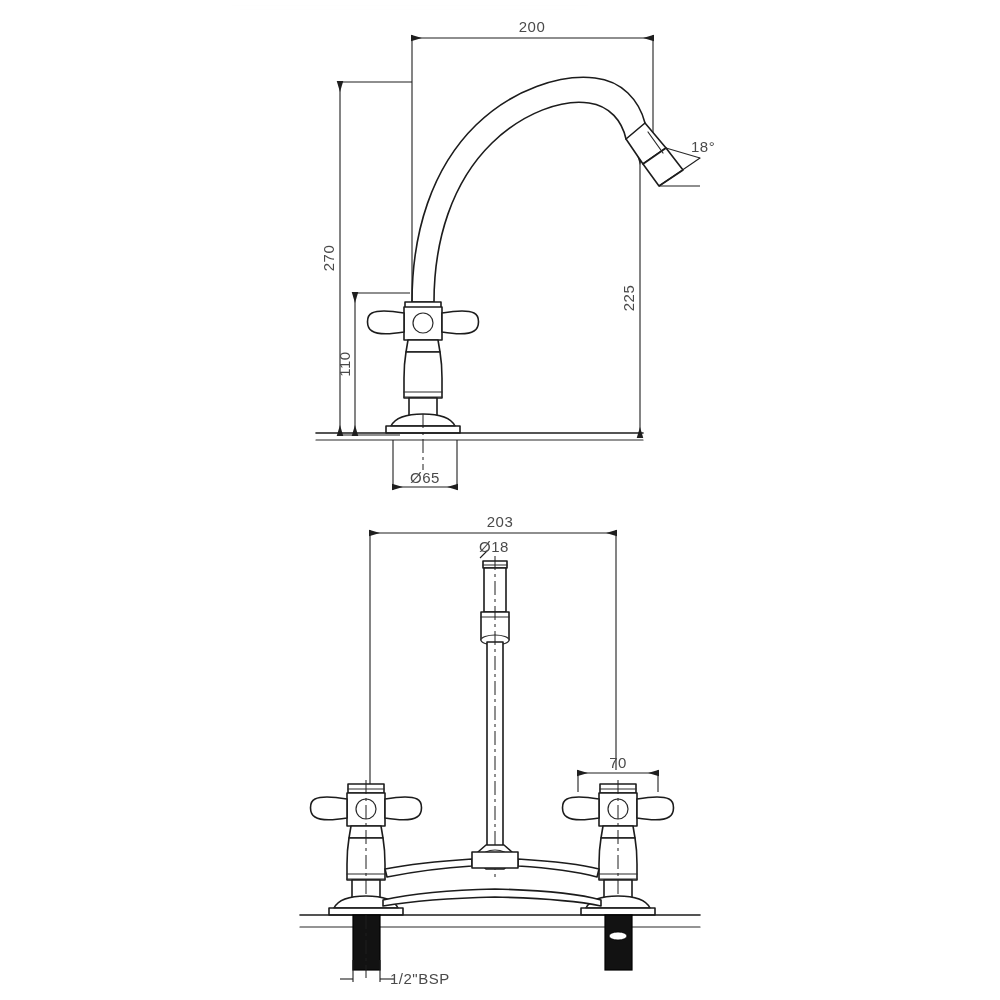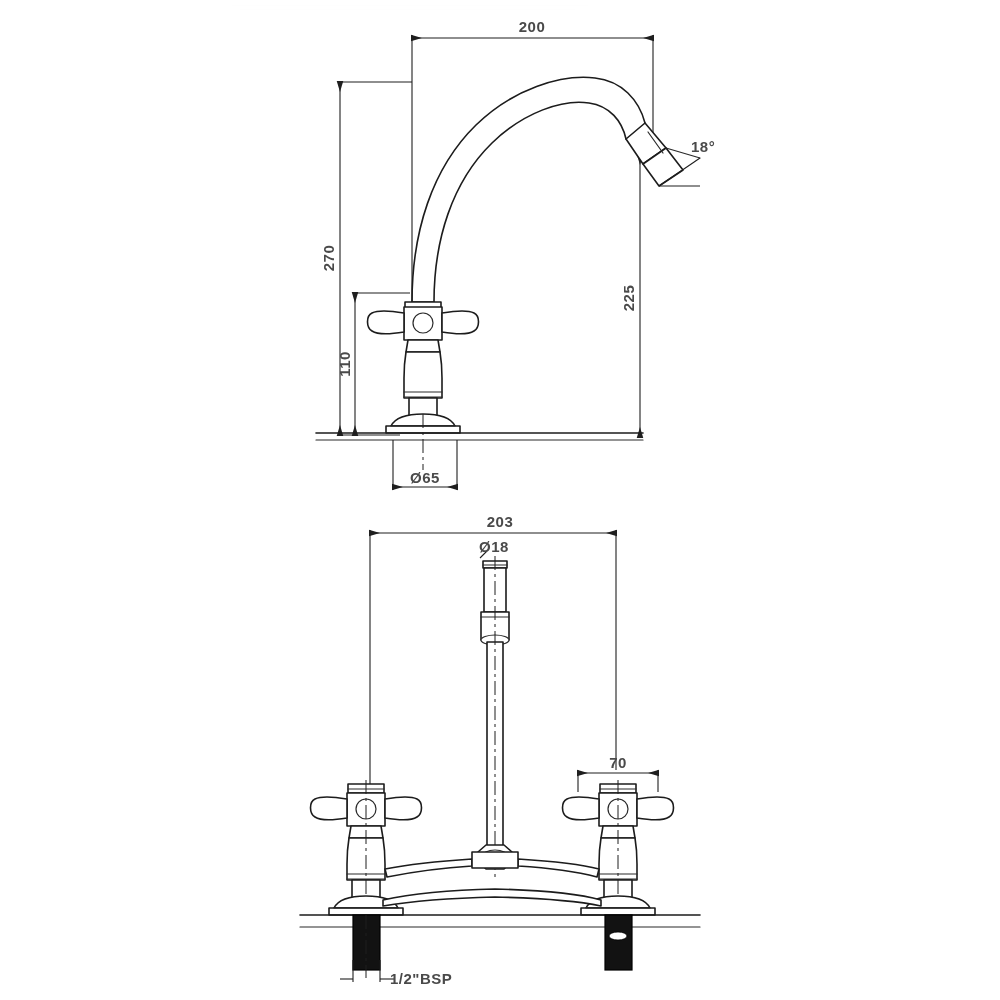--- a/index.html
+++ b/index.html
@@ -12,21 +12,20 @@
     width: 1000px;
     height: 1000px;
     overflow: hidden;
     font-family: "Liberation Sans", sans-serif;
     color: #3a3a3a;
   }
   #drawing-root {
     position: relative;
     width: 1000px;
     height: 820px;
-    font-weight: bold;
   }
   svg#tech-drawing {
     display: block;
     width: 1000px;
     height: 1000px;
   }
   .outline {
     fill: none;
     stroke: #1c1c1c;
     stroke-width: 1.6;

